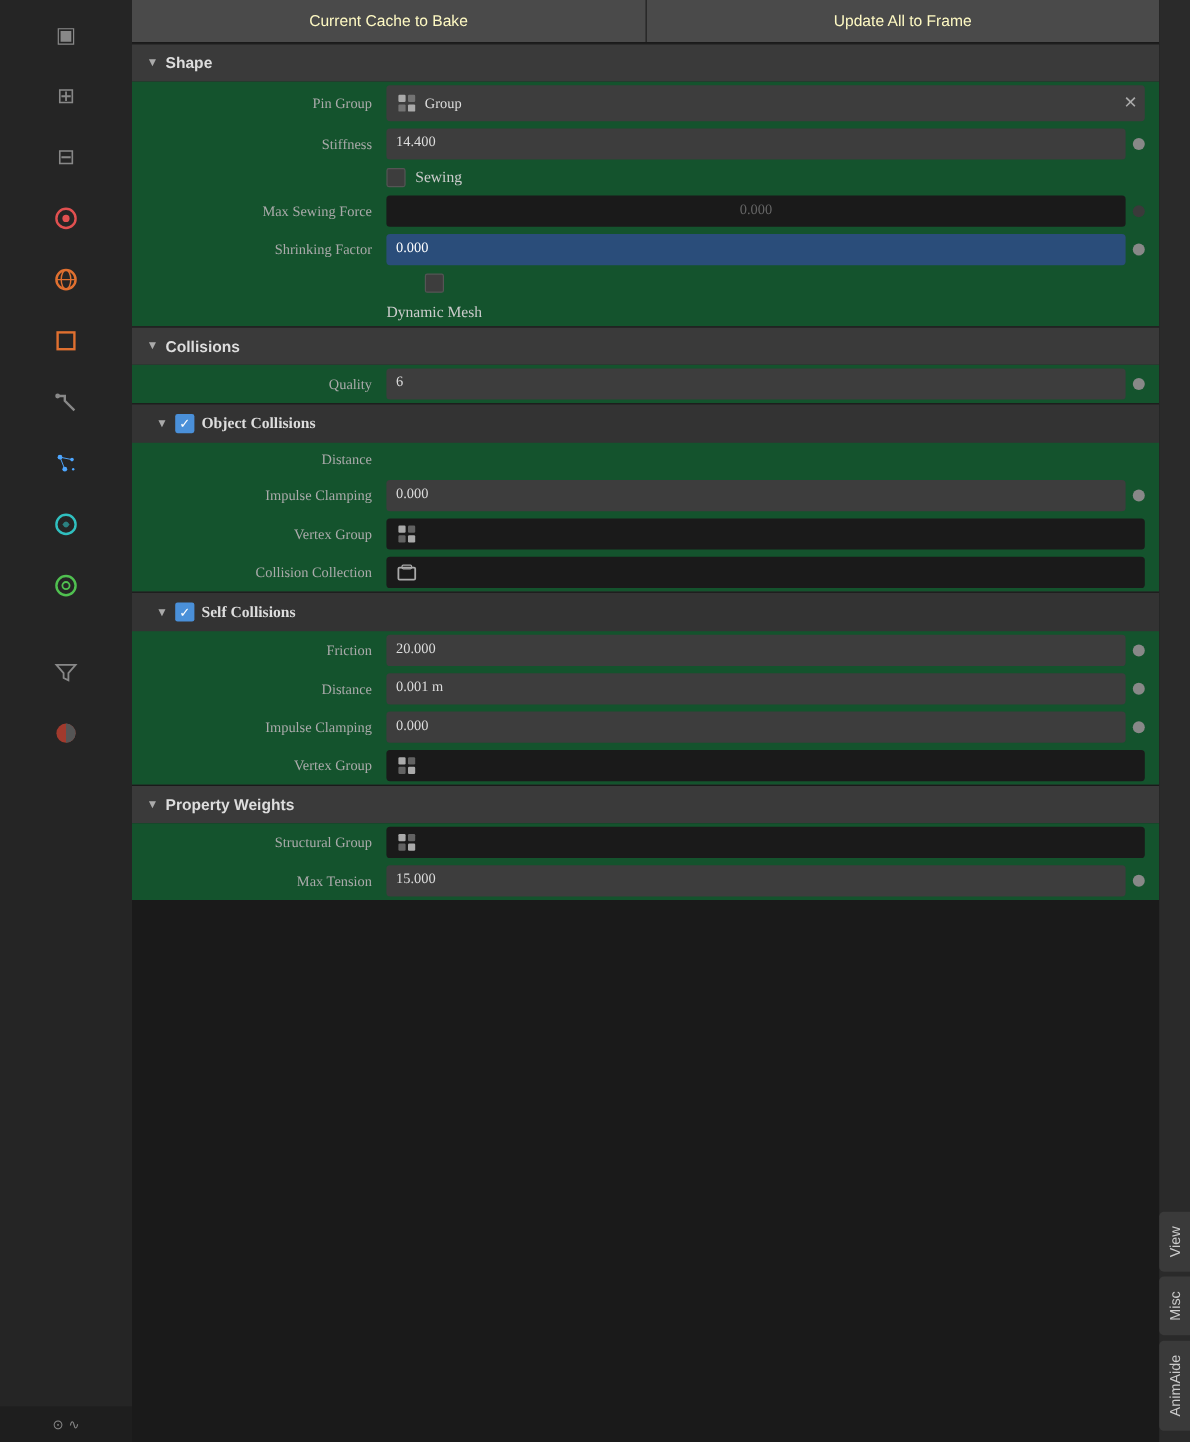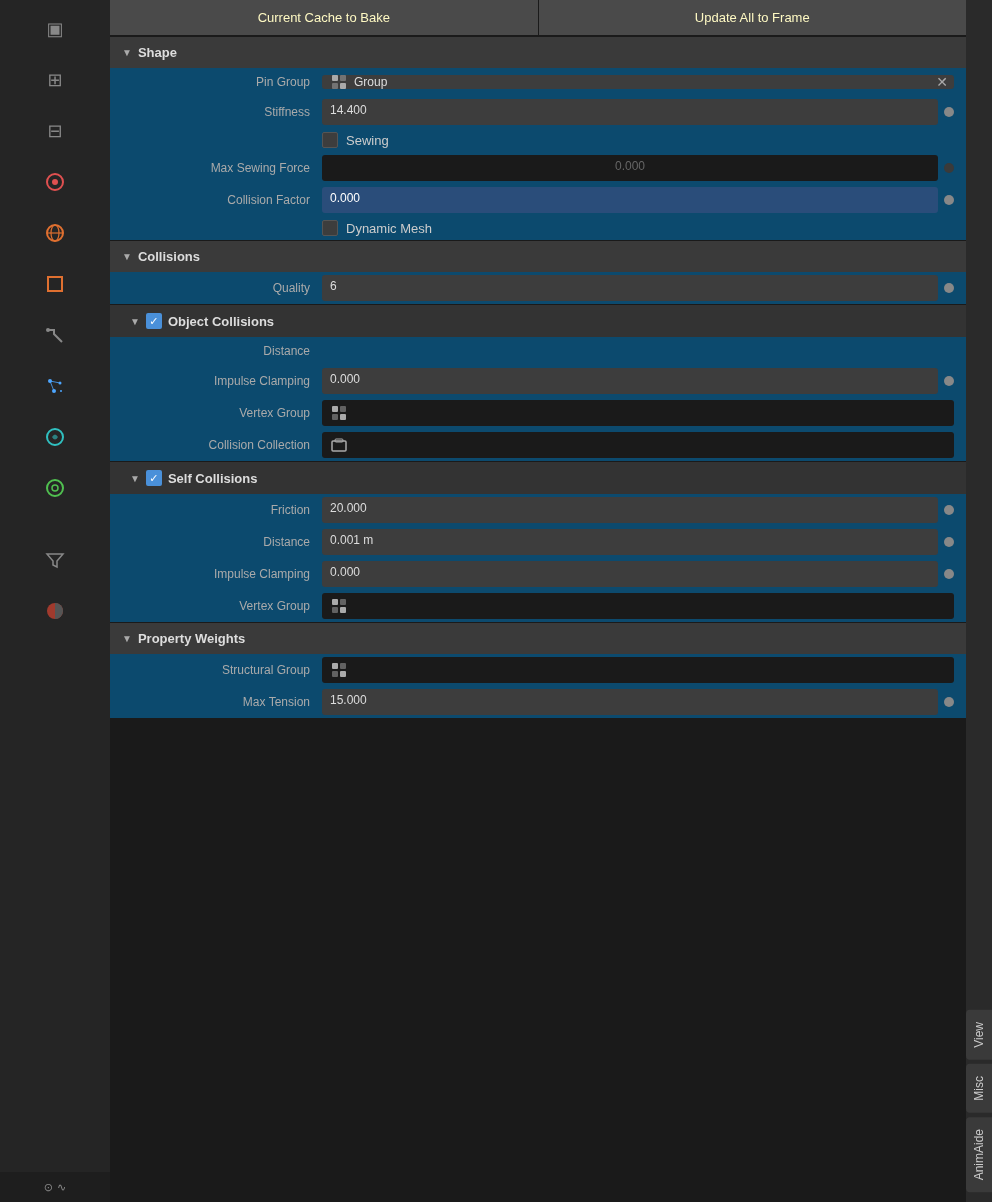--- a/index.html
+++ b/index.html
@@ -107,21 +107,21 @@
       text-align: center;
     }
 
     
     .pin-group-field {
       flex: 1;
       background: #3d3d3d;
       border: none;
       color: #ddd;
       padding: 4px 8px;
-      height: 14px;
+      height: 30px;
       border-radius: 3px;
       font-size: 12px;
       display: flex;
       align-items: center;
       gap: 6px;
       position: relative;
     }
     .pin-group-field .close-btn {
       position: absolute;
       right: 6px;
@@ -228,21 +228,22 @@
       overflow-y: auto;
     }
 
     .sewing-row {
       padding: 4px 12px;
       display: flex;
       align-items: center;
     }
 
     .section-body {
-      background: #0c4a6e;
+      background: #14532d;
+      font-family: Liberation Serif, serif;
     }
   </style>
 </head>
 <body>
 
 <div class="layout">
 
   <div class="left-icons">
     <div class="icon-btn">▣</div>
     <div class="icon-btn">⊞</div>
@@ -361,30 +362,30 @@
 
         <div class="prop-row">
           <div class="prop-label">Max Sewing Force</div>
           <div class="prop-value">
             <div class="field-dark">0.000</div>
             <div class="dot" style="background:#3a3a3a;"></div>
           </div>
         </div>
 
         <div class="prop-row">
-          <div class="prop-label">Collision Factor</div>
+          <div class="prop-label">Shrinking Factor</div>
           <div class="prop-value">
             <div class="field active">0.000</div>
             <div class="dot filled"></div>
           </div>
         </div>
 
         <div class="sewing-row">
           <div style="flex: 0 0 200px;"></div>
-          <div style="display:flex; align-items:center; gap:8px;">
+          <div style="display:flex; align-items:center; gap:8px;flex-direction:column;">
             <div class="checkbox-unchecked"></div>
             <span>Dynamic Mesh</span>
           </div>
         </div>
       </div>
     </div>
 
     <div class="section">
       <div class="section-header">
         <span class="arrow">▼</span>

